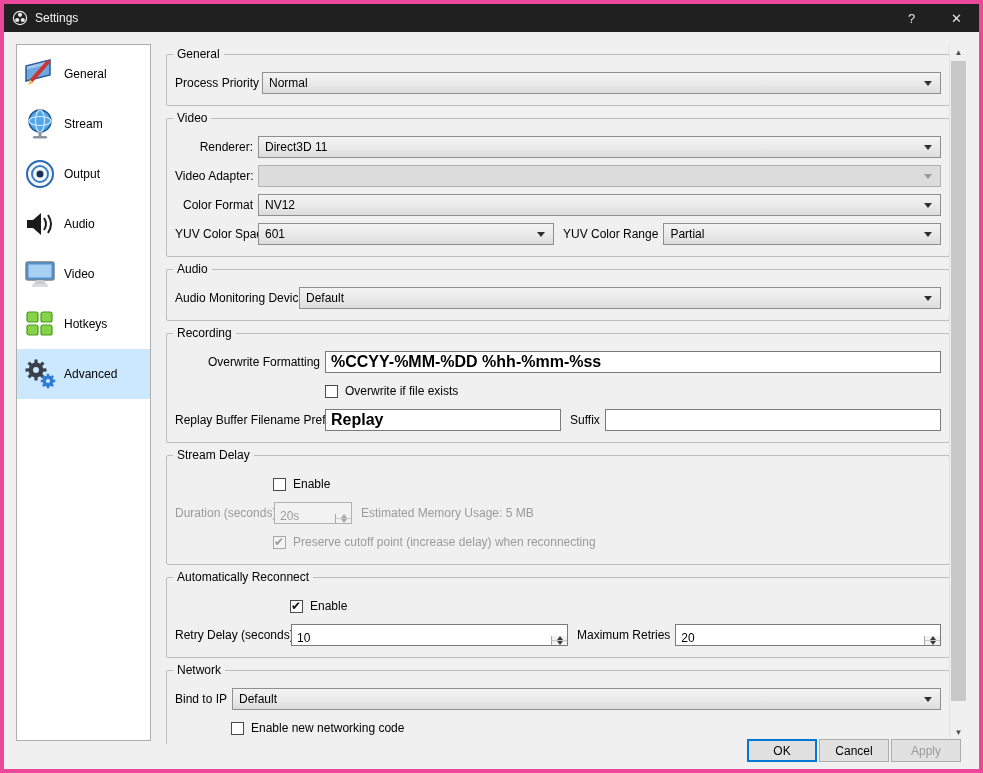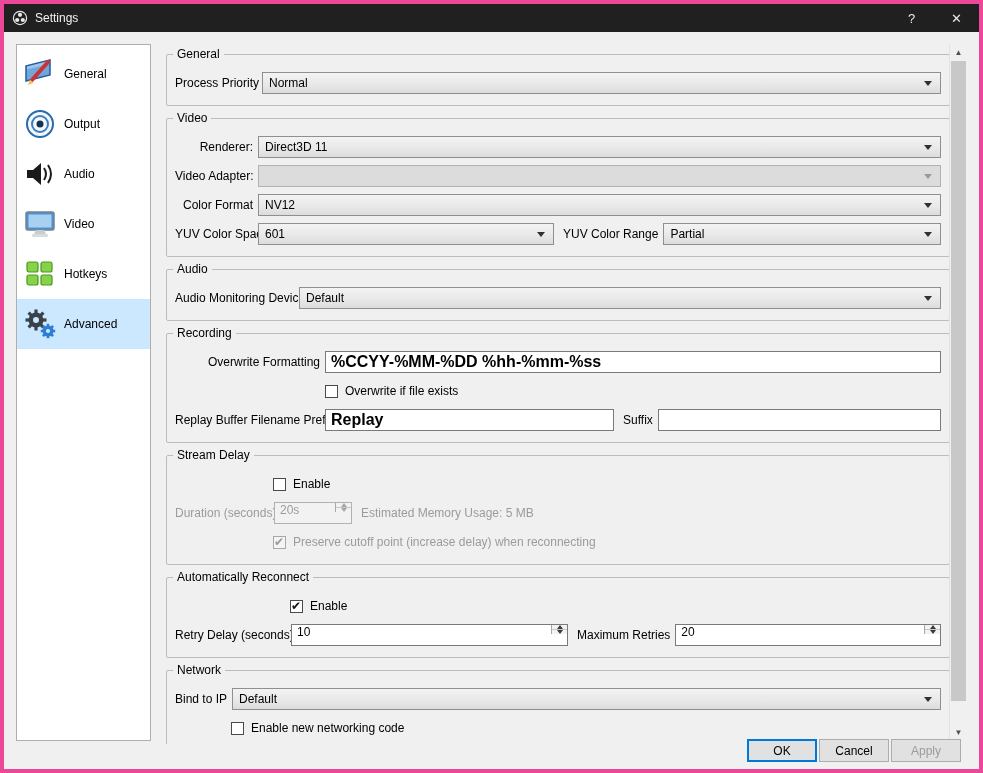--- a/index.html
+++ b/index.html
@@ -54,24 +54,24 @@
   .combo .combo-text { overflow:hidden; white-space:nowrap; }
   .combo-arrow { position:absolute; right:8px; top:8px; width:0; height:0;
                  border-left:4px solid transparent; border-right:4px solid transparent; border-top:5px solid #303030; }
   .combo.disabled { background:#dcdcdc; border-color:#b2b2b2; }
   .combo.disabled .combo-arrow { border-top-color:#9a9a9a; }
   .combo.fixed296 { flex:none; width:296px; }
 
   
   .tinput { flex:1; height:22px; background:#fff; border:1px solid #7a7a7a; padding:0 5px;
             font-family:"Liberation Sans", sans-serif; font-size:16px; color:#000; outline:none;font-weight:bold; }
-  .tinput.w289 { flex:none; width:289px; }
-
-  
-  .spin { flex:1; height:22px; background:#fff; border:1px solid #7a7a7a; display:flex; align-items:flex-start; }
+  .tinput.w289 { flex:none; width:236px; }
+
+  
+  .spin { flex:1; height:22px; background:#fff; border:1px solid #7a7a7a; display:flex; align-items:flex-end; }
   .spin.fixed277 { flex:none; width:277px; }
   .spin.fixed78  { flex:none; width:78px; }
   .spin-text { flex:1; display:flex; align-items:center; padding:0 5px; white-space:nowrap; overflow:hidden; }
   .spin-btns { width:16px; border-left:1px solid #a8a8a8; display:flex; flex-direction:column; background:#f2f2f2; }
   .spin-up, .spin-dn { flex:1; display:flex; align-items:center; justify-content:center; }
   .spin-up { border-bottom:1px solid #c8c8c8; }
   .spin-up::after { content:""; width:0; height:0; border-left:3.5px solid transparent; border-right:3.5px solid transparent; border-bottom:4px solid #3a3a3a; }
   .spin-dn::after { content:""; width:0; height:0; border-left:3.5px solid transparent; border-right:3.5px solid transparent; border-top:4px solid #3a3a3a; }
   .spin.disabled { background:#f2f2f2; border-color:#b2b2b2; }
   .spin.disabled .spin-text { color:#9b9b9b; }
@@ -125,20 +125,32 @@
     <div class="side-item">
       <span class="side-icon">
         <svg width="34" height="34" viewBox="0 0 34 34">
           <polygon points="3,9 27,3 27,18 3,24" fill="#6fa8dc" stroke="#2a5a9a" stroke-width="1.5"></polygon>
           <polygon points="4,9.5 26,4 26,7 4,12.5" fill="#9fc5e8"></polygon>
           <line x1="25" y1="5" x2="9" y2="23" stroke="#cc3333" stroke-width="4" stroke-linecap="round"></line>
           <polygon points="5,28 10.5,26 7,22.5" fill="#f0c060"></polygon>
         </svg>
       </span>
       <span class="side-label">General</span>
+    </div>
+    <div class="side-item">
+      <span class="side-icon">
+        <svg width="34" height="34" viewBox="0 0 34 34">
+          <circle cx="17" cy="14" r="11" fill="#55a8e8" stroke="#1d5a96" stroke-width="1.5"></circle>
+          <ellipse cx="17" cy="14" rx="4.5" ry="11" fill="none" stroke="#cfe8fb" stroke-width="1.2"></ellipse>
+          <ellipse cx="17" cy="14" rx="11" ry="4.5" fill="none" stroke="#cfe8fb" stroke-width="1.2"></ellipse>
+          <rect x="15.5" y="25" width="3" height="4" fill="#8a94a0"></rect>
+          <rect x="10" y="29" width="14" height="2.5" rx="1" fill="#8a94a0"></rect>
+        </svg>
+      </span>
+      <span class="side-label">Stream</span>
     </div>
     <div class="side-item">
       <span class="side-icon">
         <svg width="34" height="34" viewBox="0 0 34 34">
           <circle cx="17" cy="17" r="13" fill="#f4f8fc" stroke="#2a6ab0" stroke-width="2"></circle>
           <circle cx="17" cy="17" r="8" fill="none" stroke="#3a7ec0" stroke-width="2"></circle>
           <circle cx="17" cy="17" r="3.5" fill="#16324f"></circle>
         </svg>
       </span>
       <span class="side-label">Output</span>

